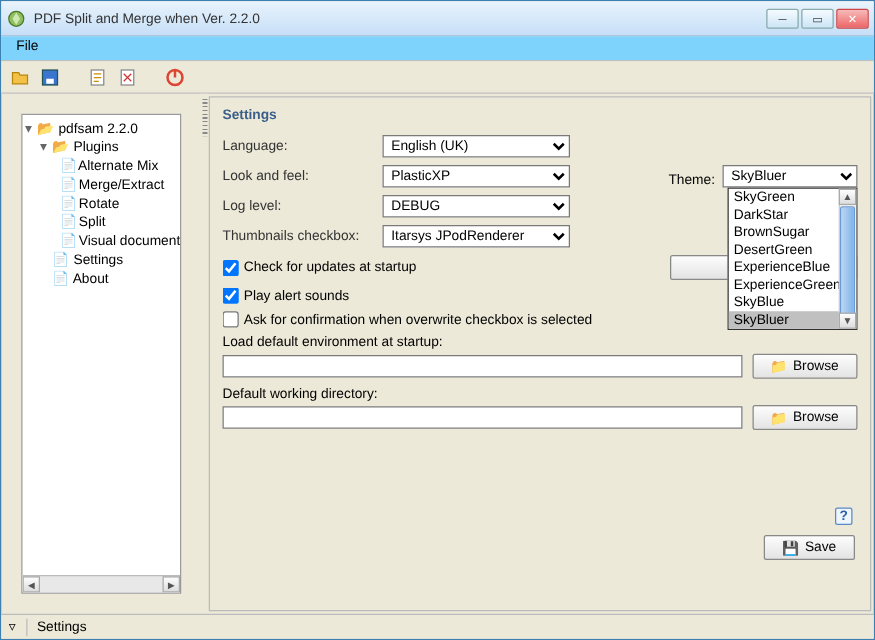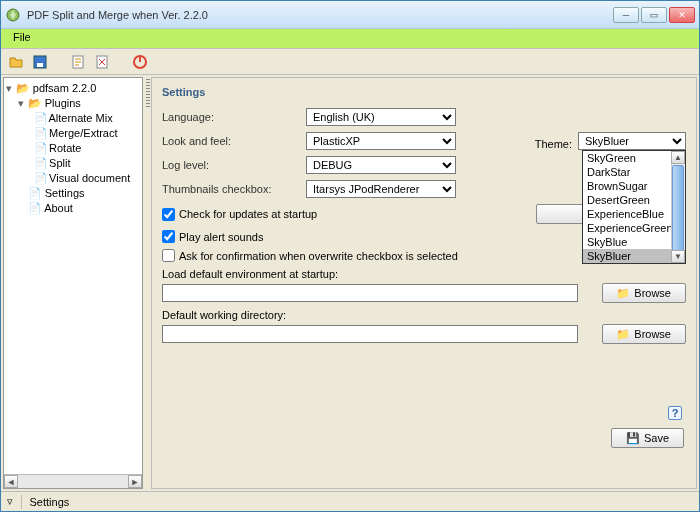--- a/index.html
+++ b/index.html
@@ -4,40 +4,40 @@
 <style>
 * { box-sizing: border-box; font-family: Tahoma, sans-serif; font-size: 11px; }
 body { margin: 0; background: #d4d0c8; width: 700px; height: 512px; overflow: hidden; }
 .window { width: 700px; height: 512px; border: 1px solid #3c7fb1; background: #ece9d8; display: flex; flex-direction: column; }
 .titlebar { height: 28px; background: linear-gradient(#e9f3fc, #c6dff7); border-bottom: 1px solid #b0c4de; display: flex; align-items: center; padding: 0 4px; }
 .titlebar .icon { width: 16px; height: 16px; margin-right: 6px; }
 .titlebar .title { flex: 1; color: #333; }
 .winbtns { display: flex; gap: 2px; }
 .winbtn { width: 26px; height: 16px; border: 1px solid #8aa; background: linear-gradient(#f5fbff,#cce5f6); border-radius: 2px; display:flex;align-items:center;justify-content:center;font-size:9px;color:#444;}
 .winbtn.close { background: linear-gradient(#f7baba,#e66); border-color:#c44; color:#fff;}
-.menubar { height: 20px; background: #bef264; border-bottom: 1px solid #c0c0c0; padding: 2px 6px; }
+.menubar { height: 20px; background: #7dd3fc; border-bottom: 1px solid #c0c0c0; padding: 2px 6px; }
 .menubar span { padding: 2px 6px; }
 .toolbar { height: 26px; background: #ece9d8; border-bottom: 1px solid #c0c0c0; display:flex;align-items:center;gap:6px;padding:0 6px;}
 .toolbar .tbtn { width:18px;height:18px;display:flex;align-items:center;justify-content:center;}
 .body { flex:1; display:flex; min-height:0; }
-.sidebar { width:140px; background:#fff; border:1px solid #999; margin:2px; display:flex;flex-direction:column; overflow:hidden;justify-content:space-between;}
+.sidebar { width:128px; background:#fff; border:1px solid #999; margin:16px; display:flex;flex-direction:column; overflow:hidden;justify-content:space-between;}
 .tree { flex:1; padding:3px 2px; overflow:auto; font-size:11px;}
 .tree .node { white-space:nowrap; padding:1px 0;}
 .tree .ind1 { padding-left:12px;}
 .tree .ind2 { padding-left:28px;}
 .tree .glyph { display:inline-block; width:10px; color:#666;}
 .tree .ficon { display:inline-block; width:12px;}
 .sb-scroll { height:14px; border-top:1px solid #bbb; display:flex; background:#e8e8e8;}
 .sb-scroll .arrow{width:14px;border:1px solid #aaa;background:linear-gradient(#fdfdfd,#ddd);display:flex;align-items:center;justify-content:center;font-size:9px;color:#555;}
 .sb-scroll .track{flex:1;}
 .splitter{width:6px;background:#ece9d8;cursor:col-resize;display:flex;align-items:flex-start;justify-content:center;padding-top:4px;}
 .splitter .grip{width:4px;height:30px;background:repeating-linear-gradient(#888,#888 1px,#ece9d8 1px,#ece9d8 3px);}
 .main { flex:1; background:#ece9d8; margin:2px 2px 2px 0; border:1px solid #bbb; padding:8px 10px; position:relative; overflow:hidden;}
 .main h2 { margin:0 0 10px 0; font-size:11px; font-weight:bold; color:#3b5f8a;}
-.row { display:flex; align-items:center; margin-bottom:6px; gap:24px;}
+.row { display:flex; align-items:center; margin-bottom:6px; gap:8px;}
 .lbl { width:120px; color:#333;}
 select, input[type=text] { font-size:11px; border:1px solid #7a7a7a; background:#fff; height:18px; padding:0 2px;}
 select { width:150px;}
 .theme-wrap { position:relative; margin-left:auto; display:flex; align-items:flex-end; gap:6px;}
 .theme-dd { width:108px;}
 .dropdown-list { position:absolute; top:18px; right:0; width:104px; background:#fff; border:1px solid #333; z-index:10;}
 .dropdown-list .opt { padding:1px 4px; }
 .dropdown-list .opt.sel { background:#c0c0c0;}
 .dropdown-list .scrollbar{position:absolute;right:0;top:0;bottom:0;width:14px;border-left:1px solid #ccc;background:#eee;}
 .dropdown-list .thumb{position:absolute;right:1px;top:14px;width:12px;height:90px;background:linear-gradient(90deg,#bcd6f5,#7fb4e8);border:1px solid #6a9bd8;border-radius:2px;}

